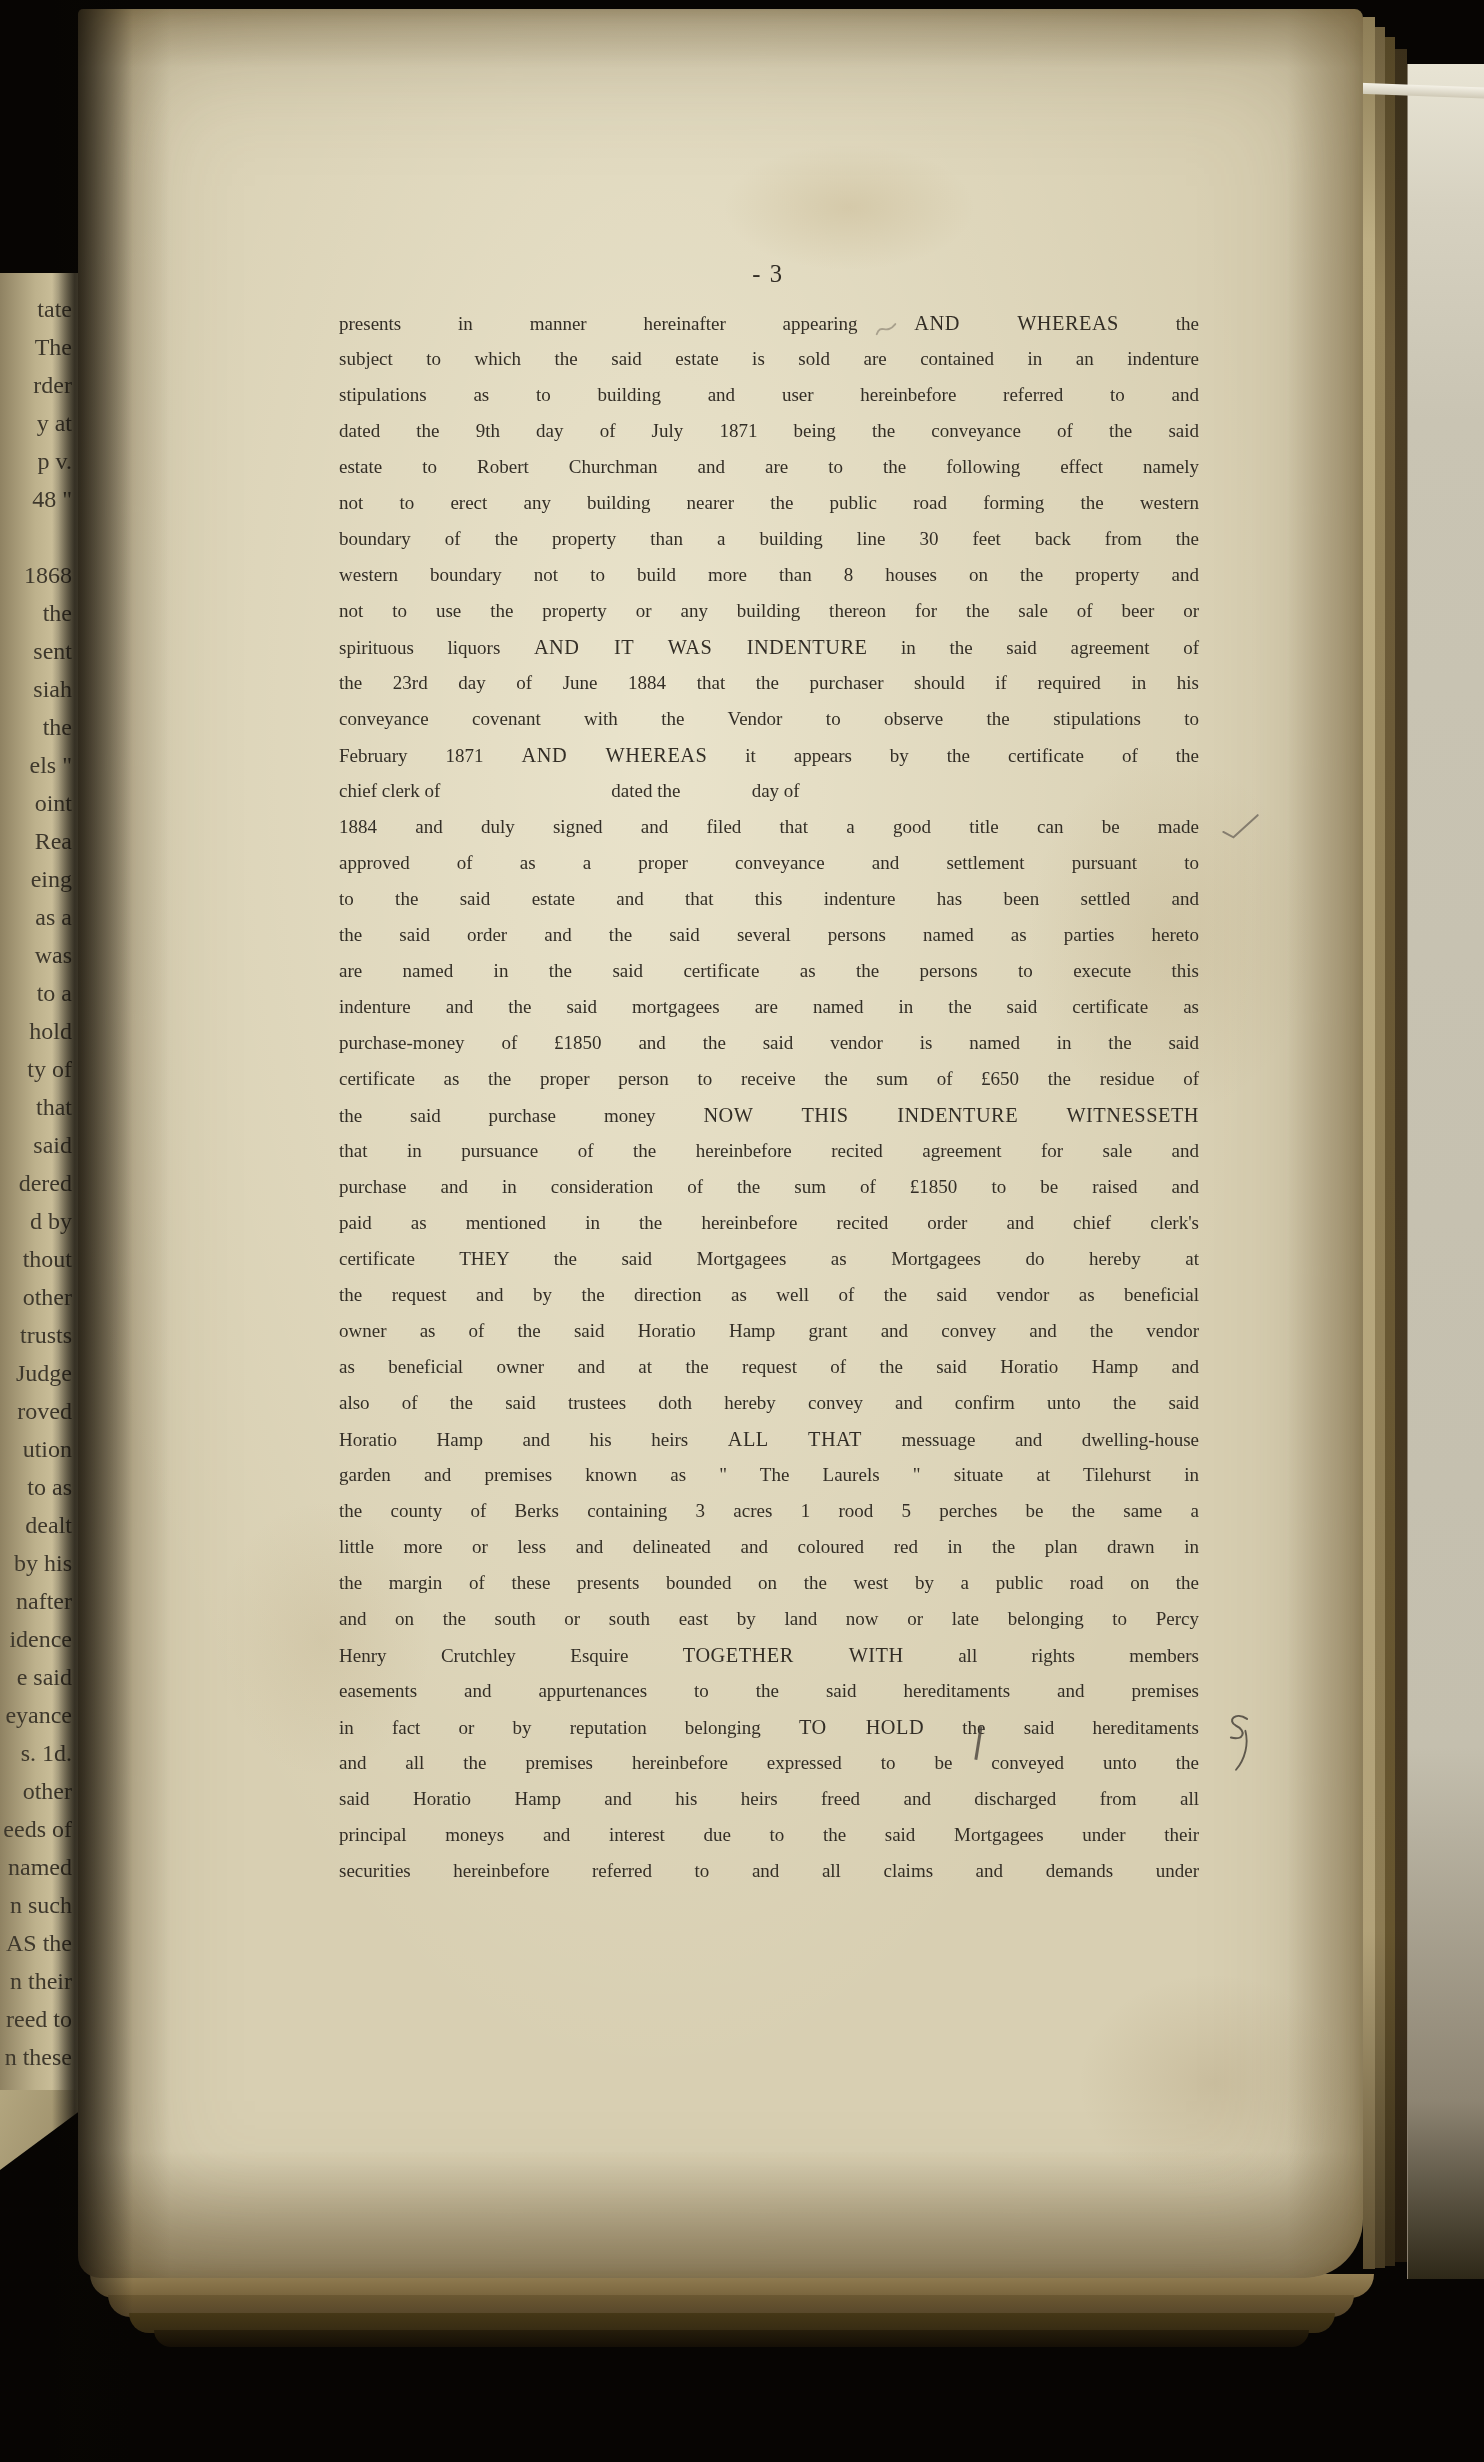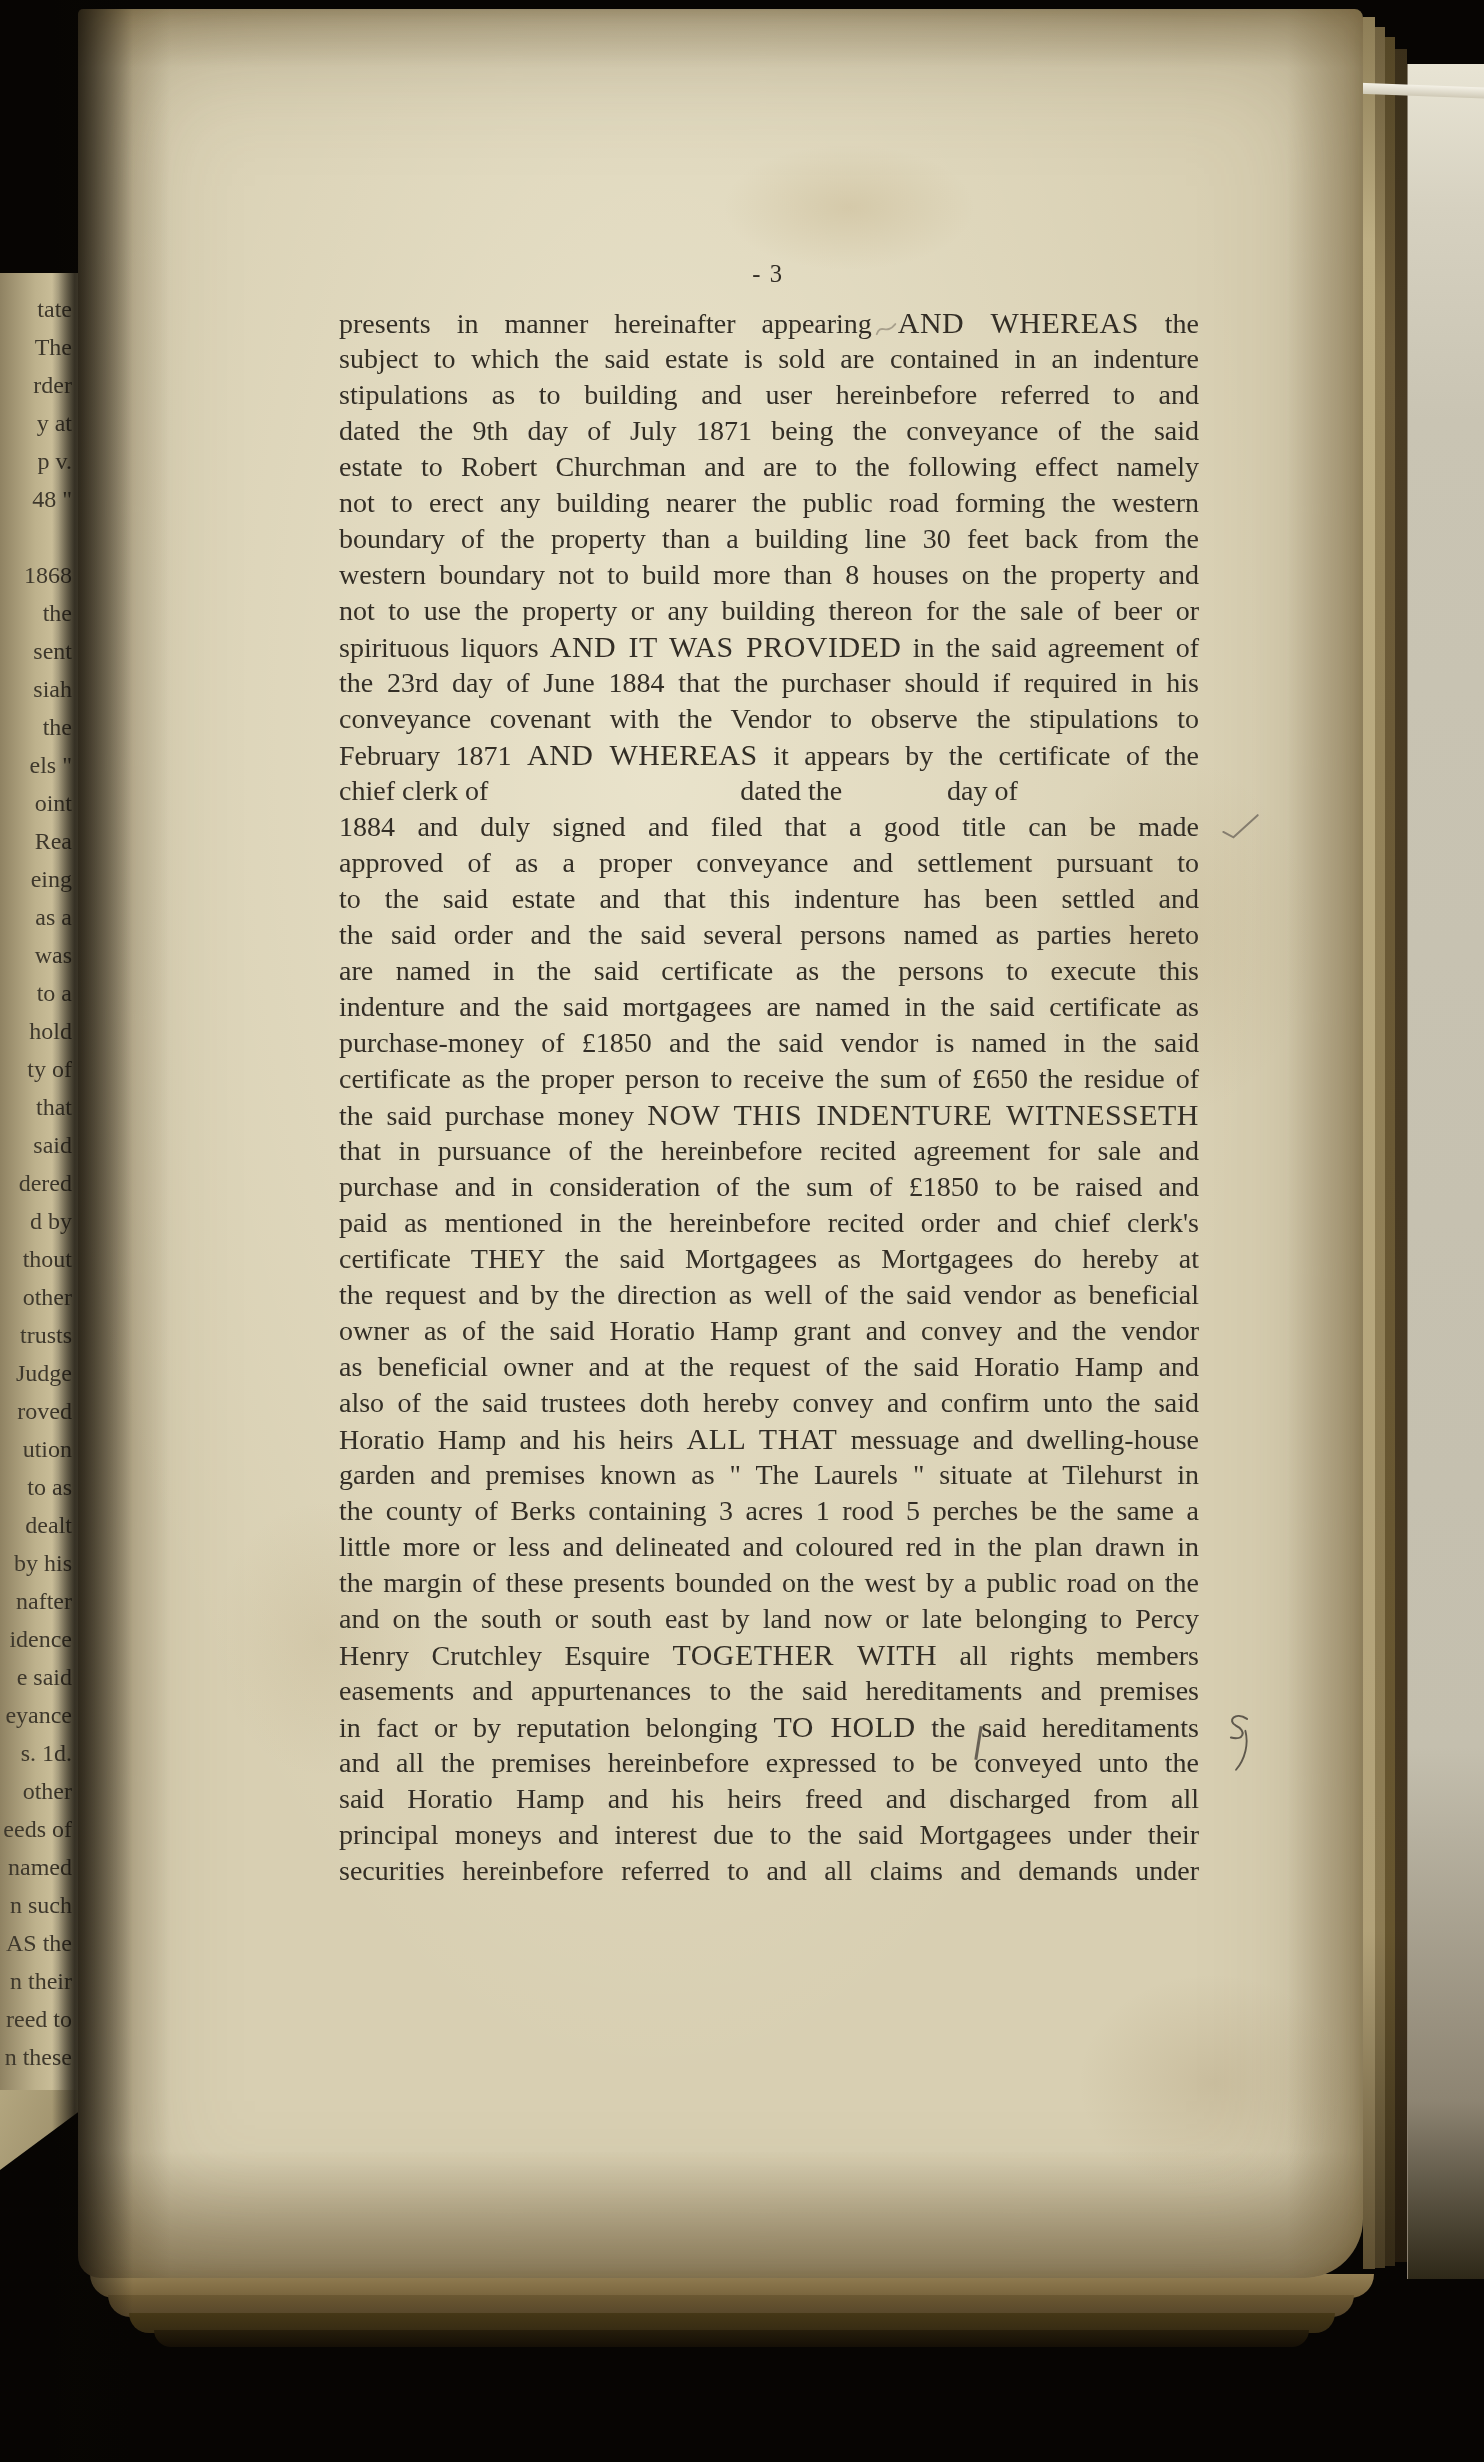--- a/index.html
+++ b/index.html
@@ -48,21 +48,21 @@
   .s2{left:948px;top:745px;width:288px;height:364px;background:radial-gradient(ellipse,rgba(140,110,55,.12),rgba(140,110,55,0) 70%);}
   .s3{left:135px;top:1490px;width:220px;height:279px;background:radial-gradient(ellipse,rgba(140,110,55,.10),rgba(140,110,55,0) 70%);}
   .s4{left:999px;top:1964px;width:271px;height:220px;background:radial-gradient(ellipse,rgba(120,90,45,.15),rgba(120,90,45,0) 70%);}
 
   .page-number{
     position:absolute;left:254px;top:251px;width:872px;text-align:center;
     font-size:24.6px;letter-spacing:1.7px;color:var(--ink,#332e26);
   }
   .body-text{position:absolute;left:261px;top:296px;width:860px;color:var(--ink,#332e26);}
   .line{
-    font-size:28px;line-height:36px;height:36px;
+    font-size:19px;line-height:36px;height:36px;
     text-align:justify;text-align-last:justify;
   }
   .line.gap-line{white-space:pre;text-align:right;text-align-last:left;}
   .caps{font-size:1.07em;letter-spacing:0.5px;}
 
   
   .mark{position:absolute;pointer-events:none;}
   .mark svg{display:block;}
   .mark-tick{left:1143px;top:806px;transform:rotate(-8deg);opacity:.75;}
   .mark-squiggle{left:1147px;top:1704px;opacity:.85;}
@@ -162,21 +162,21 @@
     <div class="body-text" id="body-lines">
         <div class="line">presents in manner hereinafter appearing <span class="caps">AND WHEREAS</span> the</div>
         <div class="line">subject to which the said estate is sold are contained in an indenture</div>
         <div class="line">stipulations as to building and user hereinbefore referred to and</div>
         <div class="line">dated the 9th day of July 1871 being the conveyance of the said</div>
         <div class="line">estate to Robert Churchman and are to the following effect namely</div>
         <div class="line">not to erect any building nearer the public road forming the western</div>
         <div class="line">boundary of the property than a building line 30 feet back from the</div>
         <div class="line">western boundary not to build more than 8 houses on the property and</div>
         <div class="line">not to use the property or any building thereon for the sale of beer or</div>
-        <div class="line">spirituous liquors <span class="caps">AND IT WAS PROVIDED</span> in the said agreement of</div>
+        <div class="line">spirituous liquors <span class="caps">AND IT WAS INDENTURE</span> in the said agreement of</div>
         <div class="line">the 23rd day of June 1884 that the purchaser should if required in his</div>
         <div class="line">conveyance covenant with the Vendor to observe the stipulations to</div>
         <div class="line">February 1871 <span class="caps">AND WHEREAS</span> it appears by the certificate of the</div>
         <div class="line gap-line">chief clerk of                                    dated the               day of</div>
         <div class="line">1884 and duly signed and filed that a good title can be made</div>
         <div class="line">approved of as a proper conveyance and settlement pursuant to</div>
         <div class="line">to the said estate and that this indenture has been settled and</div>
         <div class="line">the said order and the said several persons named as parties hereto</div>
         <div class="line">are named in the said certificate as the persons to execute this</div>
         <div class="line">indenture and the said mortgagees are named in the said certificate as</div>

